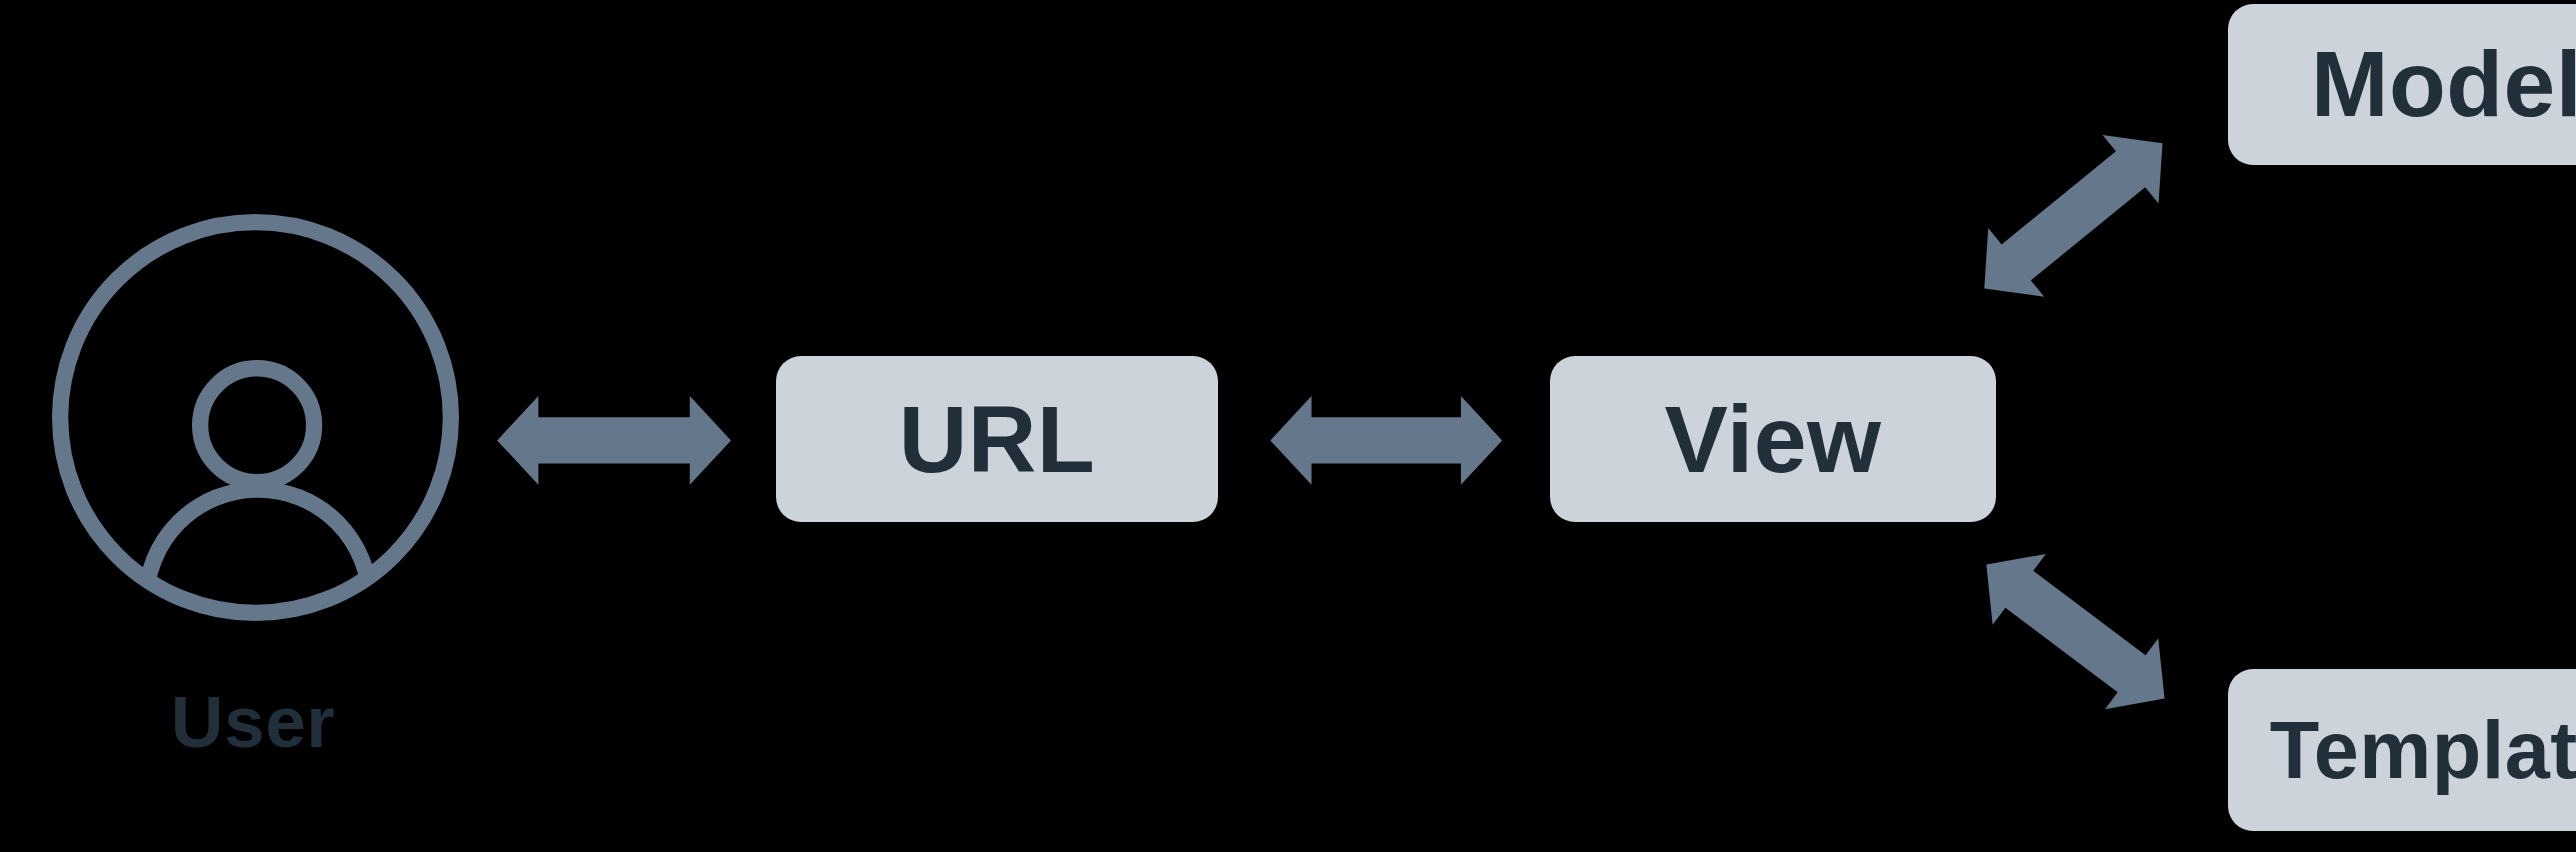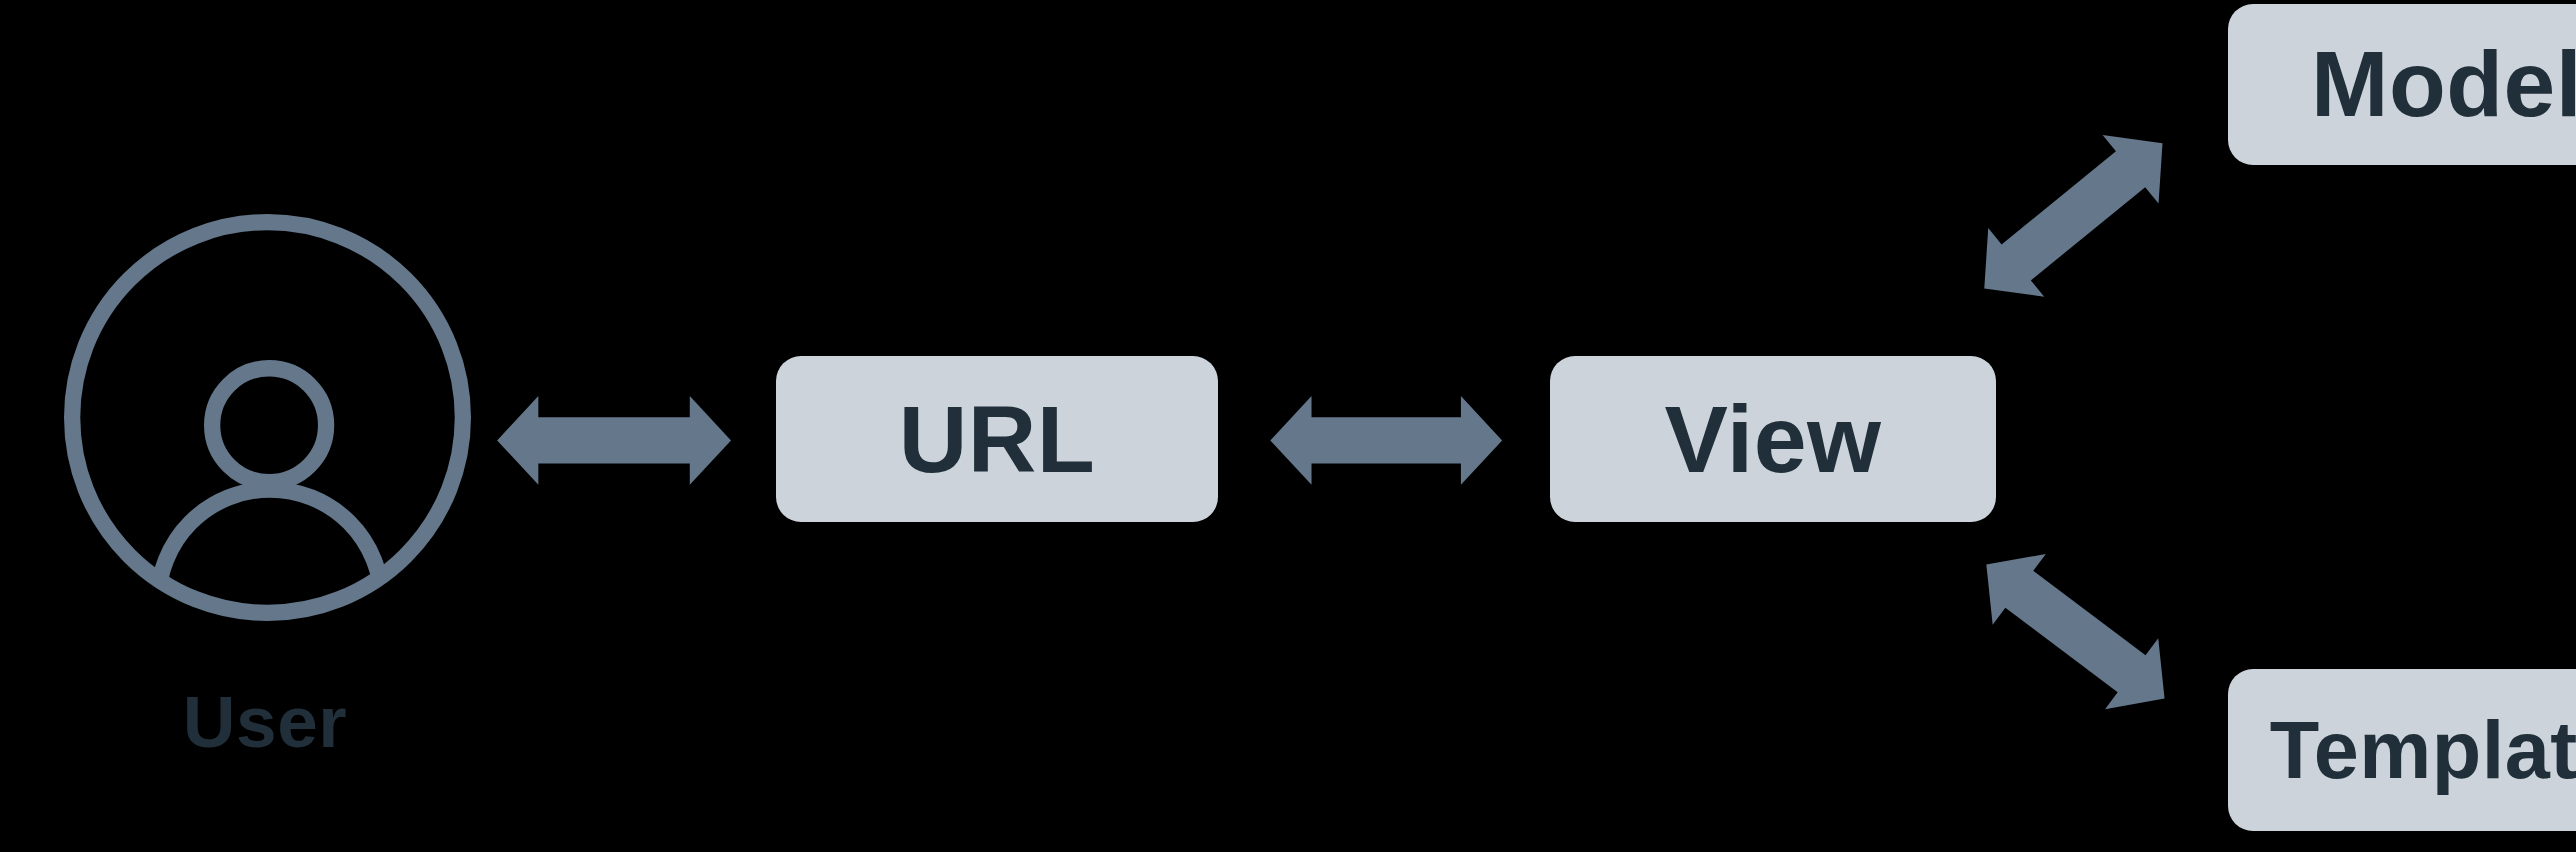--- a/index.html
+++ b/index.html
@@ -25,21 +25,21 @@
     border-radius:25px;
     display:flex;align-items:center;justify-content:center;
     color:var(--ink);
     font-weight:600;
     letter-spacing:0.5px;
   }
   .box-url     {left:776px;top:356px;width:442px;height:166px;font-size:95px;}
   .box-view    {left:1550px;top:356px;width:446px;height:166px;font-size:95px;}
   .box-model   {left:2228px;top:4.1px;  width:437px;height:161px;font-size:93px;}
   .box-template{left:2228px;top:669px;width:437px;height:162px;font-size:81px;}
-  .actor{position:absolute;left:64px;top:214px;width:407px;}
+  .actor{position:absolute;left:52px;top:214px;width:407px;}
   .actor svg{display:block;width:407px;height:407px;overflow:visible;}
   .actor-label{
     position:absolute;left:201px;top:466px;
     transform:translateX(-50%);
     color:var(--ink);
     font-size:73px;font-weight:600;letter-spacing:0.5px;
     white-space:nowrap;
   }
 </style>
 </head>

